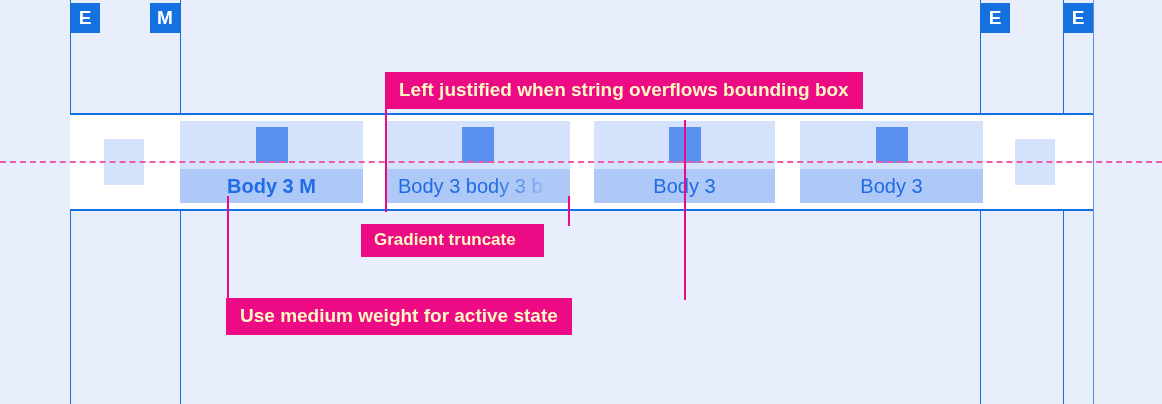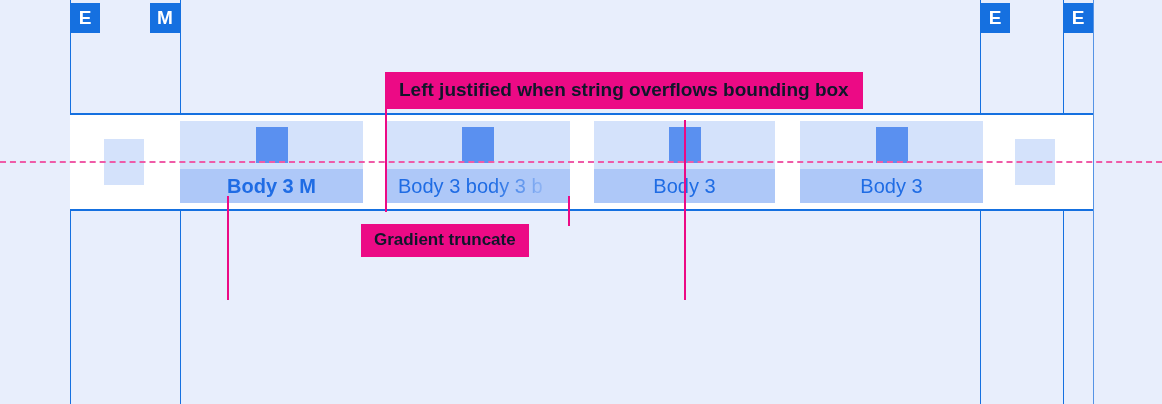--- a/index.html
+++ b/index.html
@@ -148,32 +148,32 @@
 
   
   .calloutline {
     position: absolute;
     width: 2px;
     background: #ec0a85;
   }
   .pill {
     position: absolute;
     background: #ec0a85;
-    color: #0f172a;
+    color: #fef9c3;
     font-weight: bold;
     white-space: nowrap;
     font-family: "Liberation Sans", sans-serif;
   }
   .pill.big {
     font-size: 19px;
     padding: 7px 14px 8px 14px;
   }
   .pill.mid {
     font-size: 17px;
-    padding: 6px 13px 7px 13px;
+    padding: 6px 28px 7px 13px;
   }
 </style>
 </head>
 <body>
 
 <div id="canvas">
 
   <div class="vrule" style="left:70px"></div>
   <div class="vrule" style="left:180px"></div>
   <div class="vrule" style="left:980px"></div>
@@ -232,16 +232,17 @@
   <div class="badge" style="left:980px">E</div>
   <div class="badge" style="left:1063px">E</div>
 
   <div class="calloutline" style="left:385px;top:108px;height:104px"></div>
   <div class="pill big" style="left:385px;top:72px">Left justified when string overflows bounding box</div>
 
   <div class="calloutline" style="left:568px;top:196px;height:30px"></div>
   <div class="pill mid" style="left:361px;top:224px">Gradient truncate</div>
 
   <div class="calloutline" style="left:227px;top:196px;height:104px"></div>
+  <div class="pill big" style="left:226px;top:298px">Use medium weight for active state</div>
 
   <div class="calloutline" style="left:684px;top:120px;height:180px"></div>
 
 </div>
 
 </body></html>

